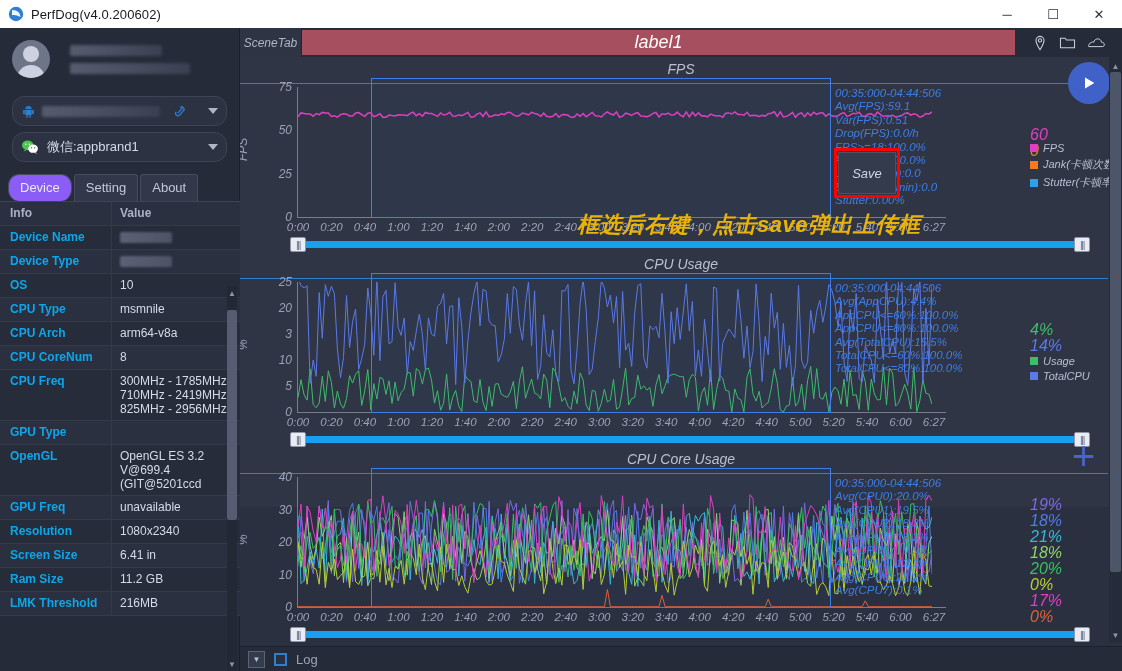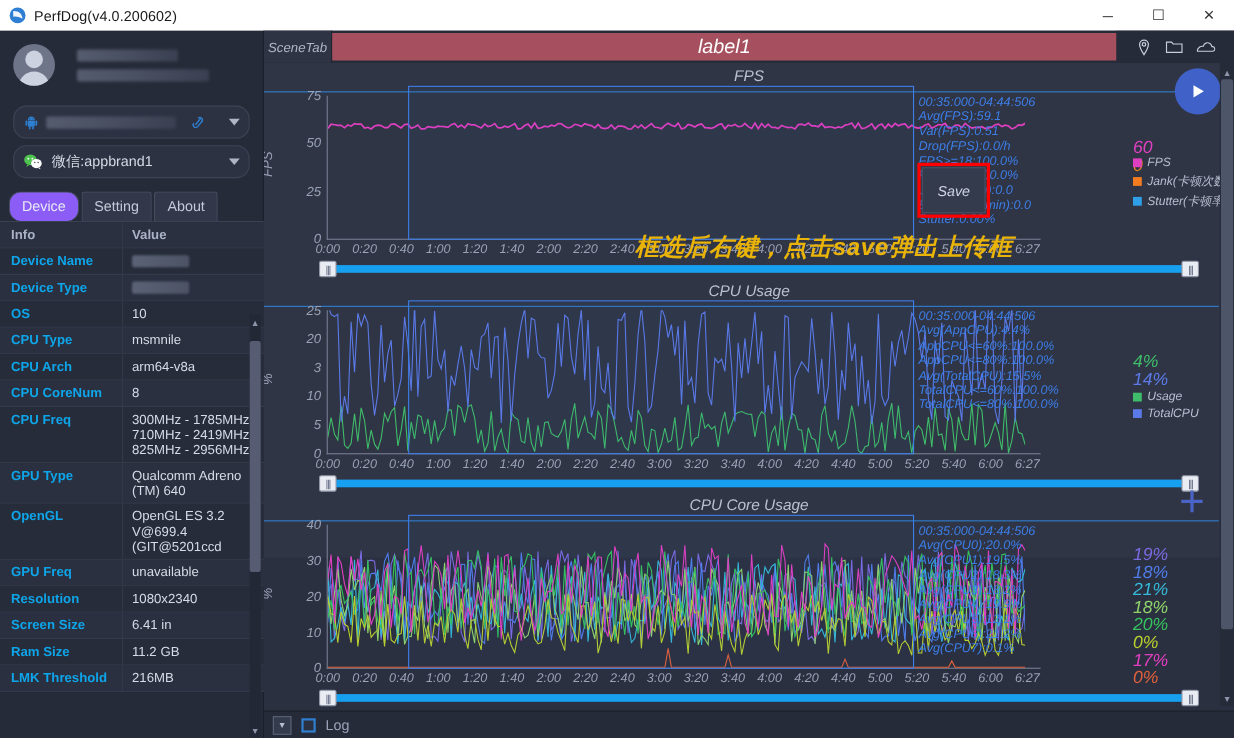--- a/index.html
+++ b/index.html
@@ -341,23 +341,20 @@
         <div class="row">
           <div class="c1">CPU Freq</div>
           <div class="c2">
             <div>300MHz - 1785MHz</div>
             <div>710MHz - 2419MHz</div>
             <div>825MHz - 2956MHz</div>
           </div>
         </div>
         <div class="row">
           <div class="c1">GPU Type</div>
-          <div class="c2">
-            <div>Qualcomm Adreno (TM) 640</div>
-          </div>
         </div>
         <div class="row">
           <div class="c1">OpenGL</div>
           <div class="c2">
             <div>OpenGL ES 3.2 V@699.4 (GIT@5201ccd</div>
           </div>
         </div>
         <div class="row">
           <div class="c1">GPU Freq</div>
           <div class="c2">

